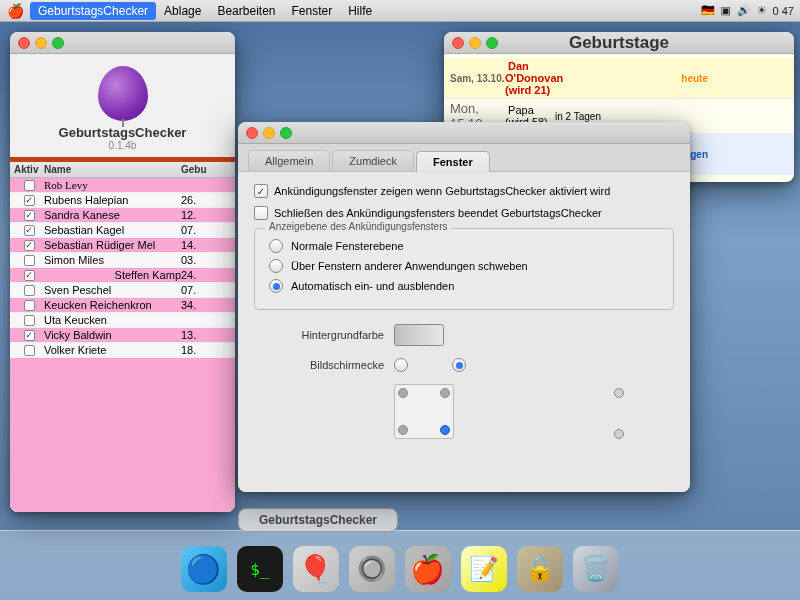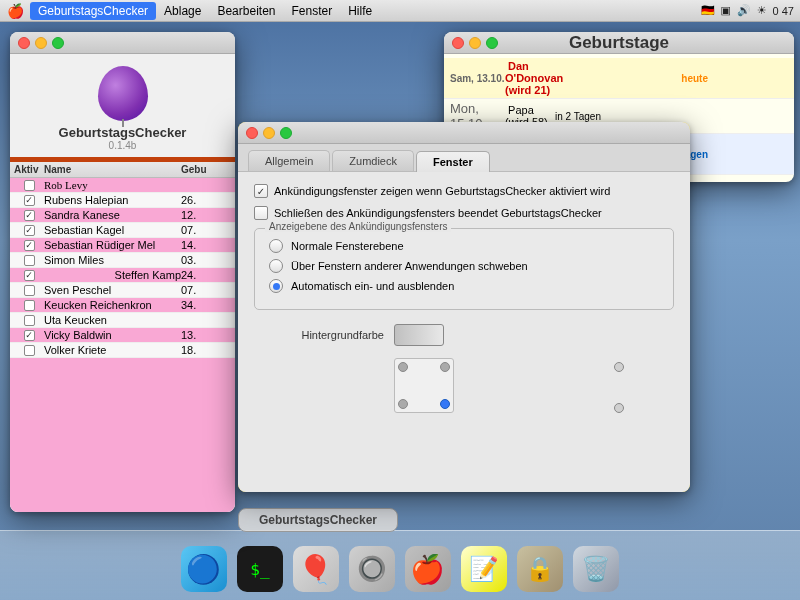--- a/index.html
+++ b/index.html
@@ -631,20 +631,28 @@
           <div class="radio-btn selected"></div>
           <span>Automatisch ein- und ausblenden</span>
         </div>
       </div>
 
       <div class="settings-row">
         <div class="settings-label">Hintergrundfarbe</div>
         <div class="color-swatch"></div>
       </div>
 
+      <div class="settings-row">
+        <div class="settings-label">Bildschirmecke</div>
+        <div style="display:flex;align-items:center;gap:12px;">
+          <div class="radio-btn"></div>
+          <div style="width:20px;"></div>
+          <div class="radio-btn selected"></div>
+        </div>
+      </div>
 
       <div style="display:flex;margin-left:140px;margin-top:4px;gap:20px;align-items:flex-start;">
         <div class="corner-grid">
           <div class="corner-dot tl"></div>
           <div class="corner-dot tr"></div>
           <div class="corner-dot bl"></div>
           <div class="corner-dot br"></div>
         </div>
         <div style="display:flex;flex-direction:column;justify-content:space-between;height:55px;">
           <div class="slider-row">

